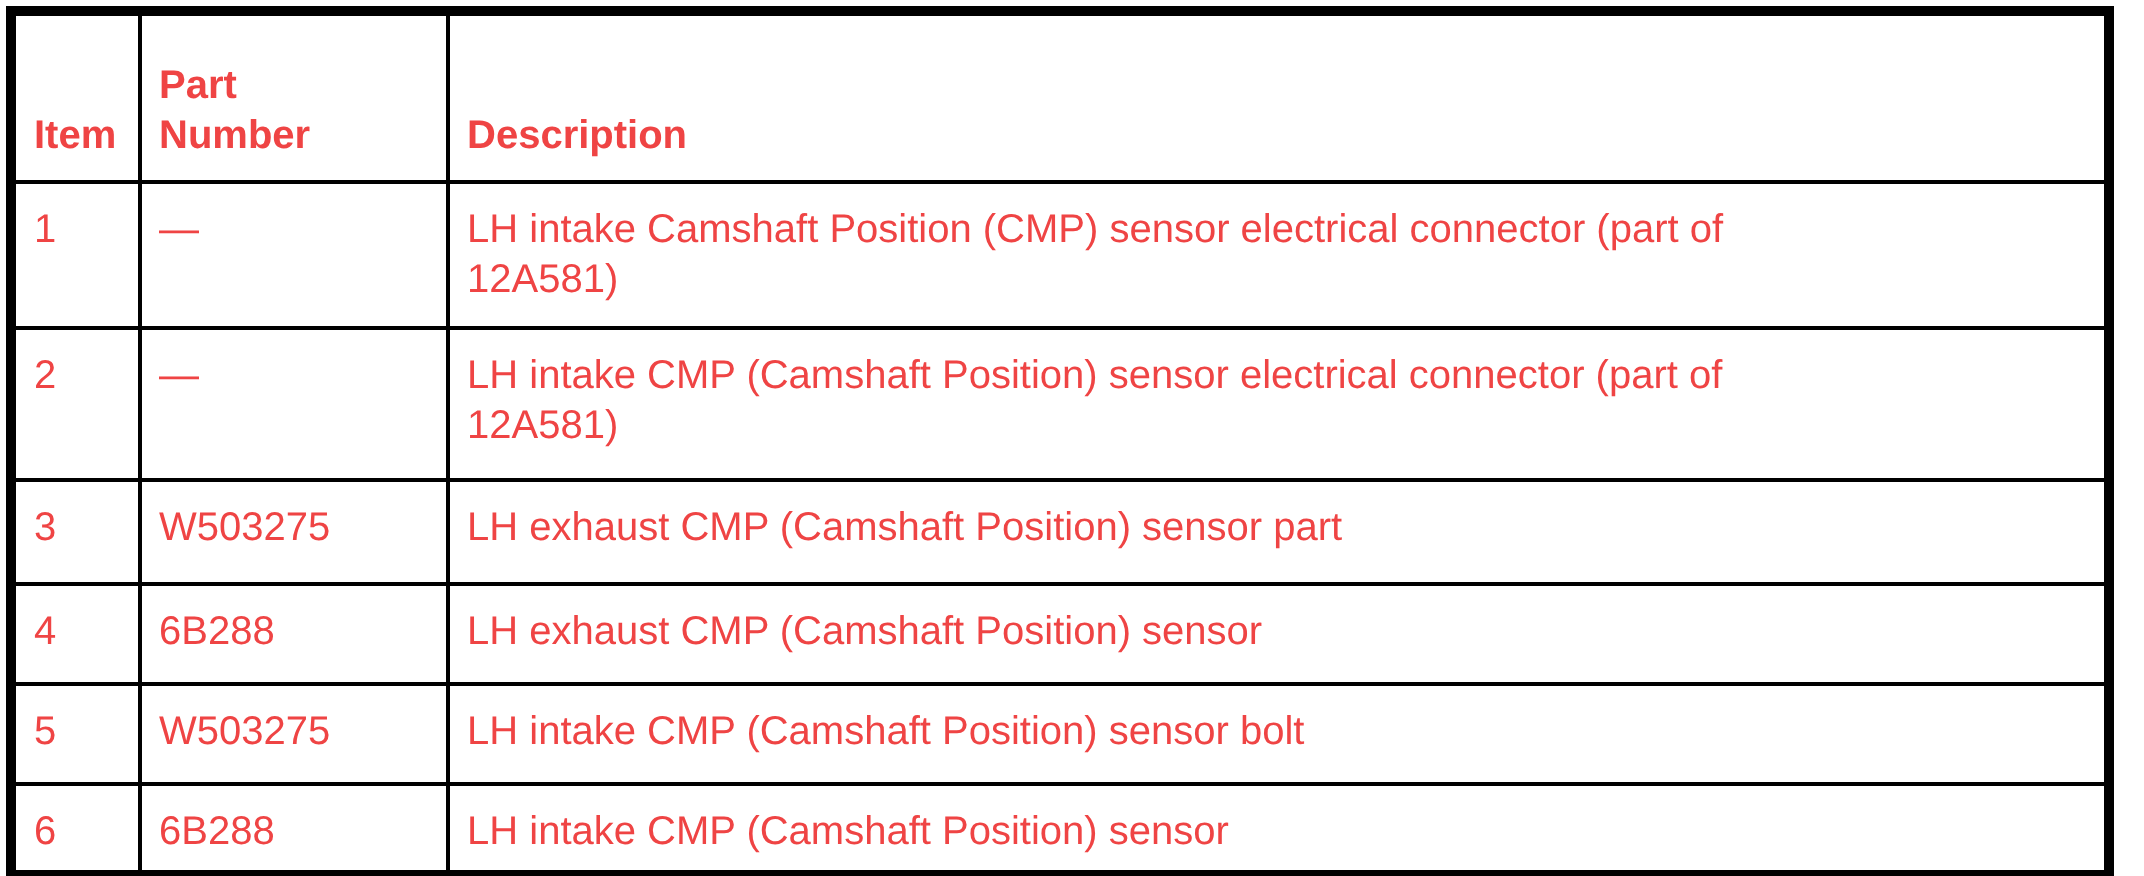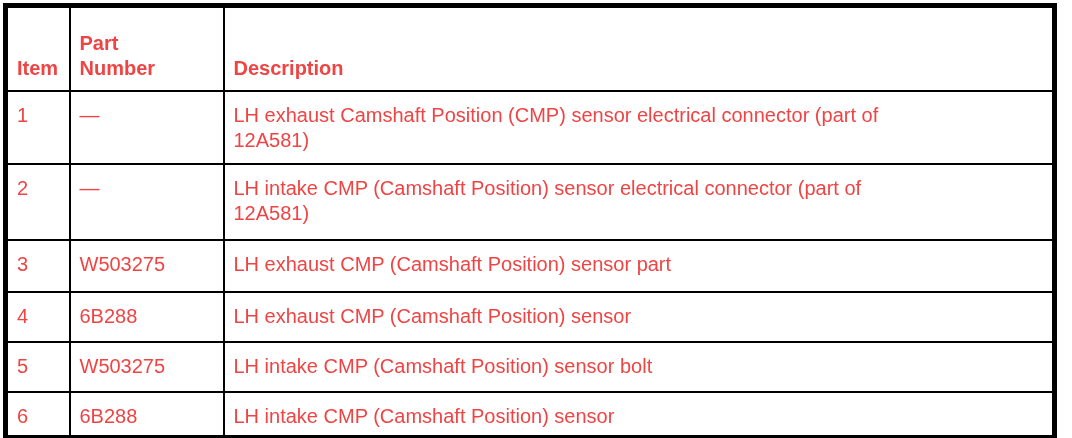--- a/index.html
+++ b/index.html
@@ -74,21 +74,21 @@
         <th>Item</th>
         <th>Part
 Number</th>
         <th>Description</th>
       </tr>
     </thead>
     <tbody>
       <tr class="h-wrap1">
         <td>1</td>
         <td>—</td>
-        <td>LH exhaust Camshaft Position (CMP) sensor electrical connector (part of
+        <td>LH intake Camshaft Position (CMP) sensor electrical connector (part of
 12A581)</td>
       </tr>
       <tr class="h-wrap2">
         <td>2</td>
         <td>—</td>
         <td>LH intake CMP (Camshaft Position) sensor electrical connector (part of
 12A581)</td>
       </tr>
       <tr class="h-line3">
         <td>3</td>

